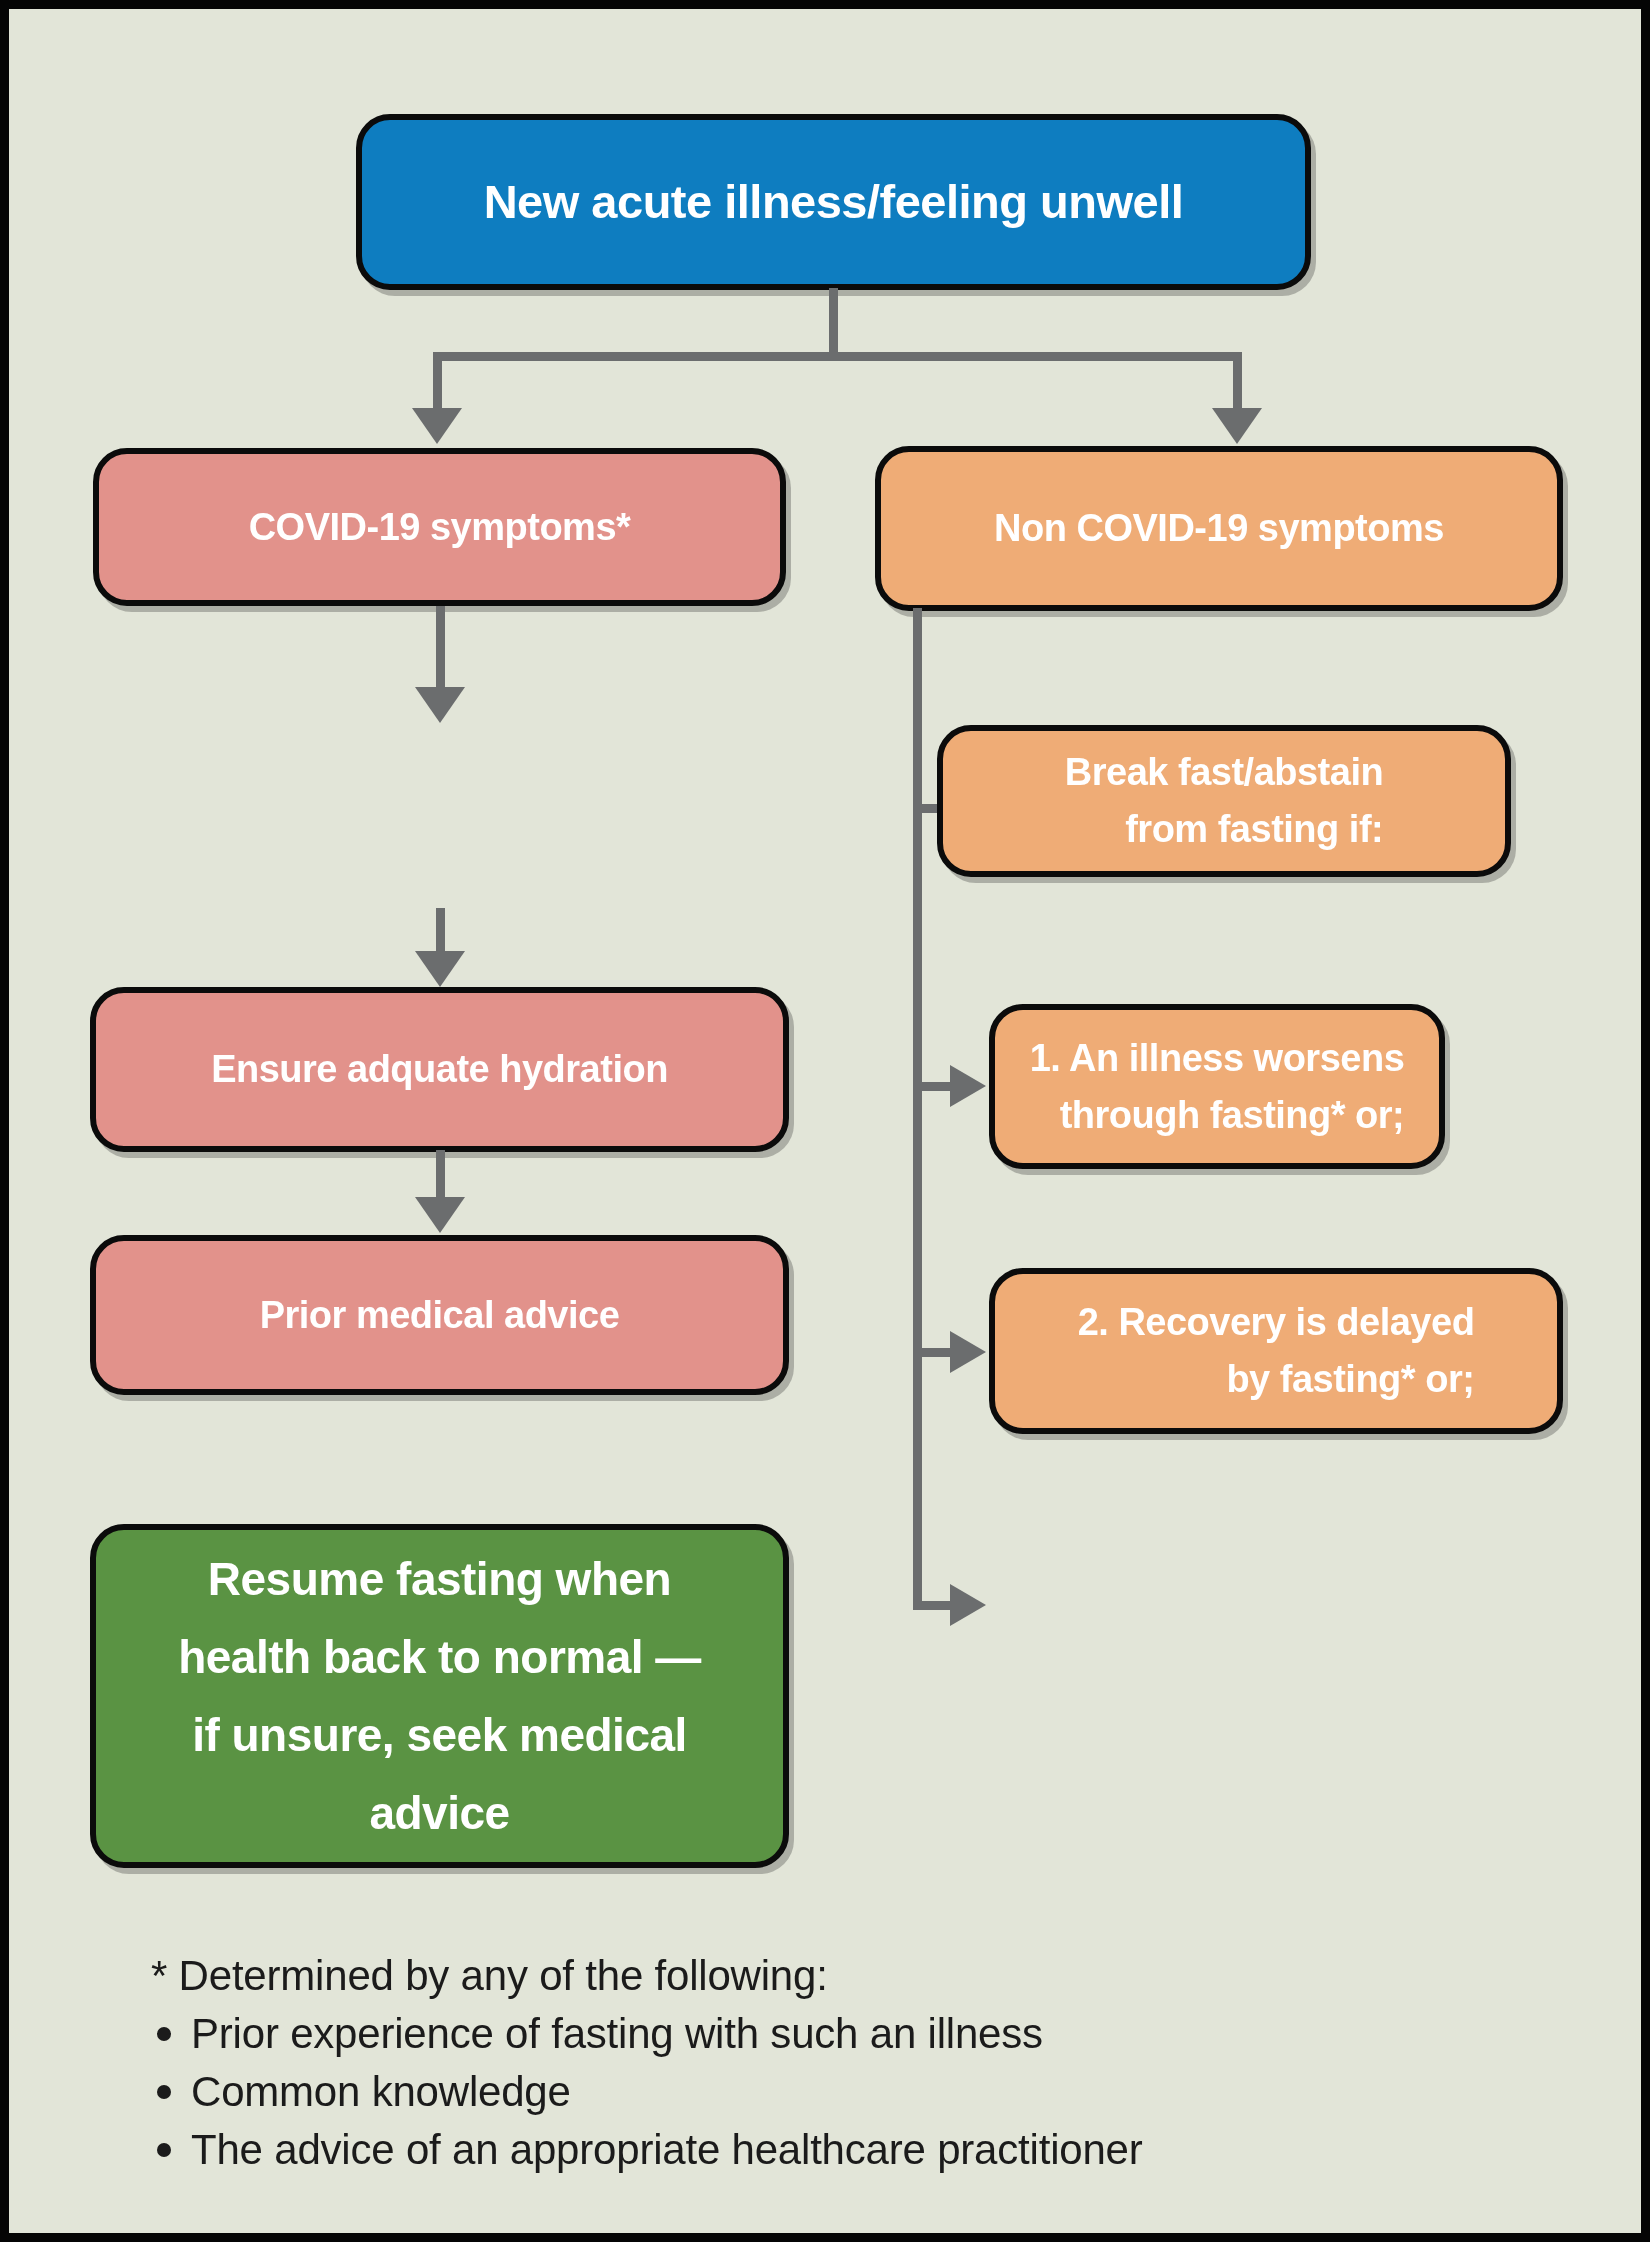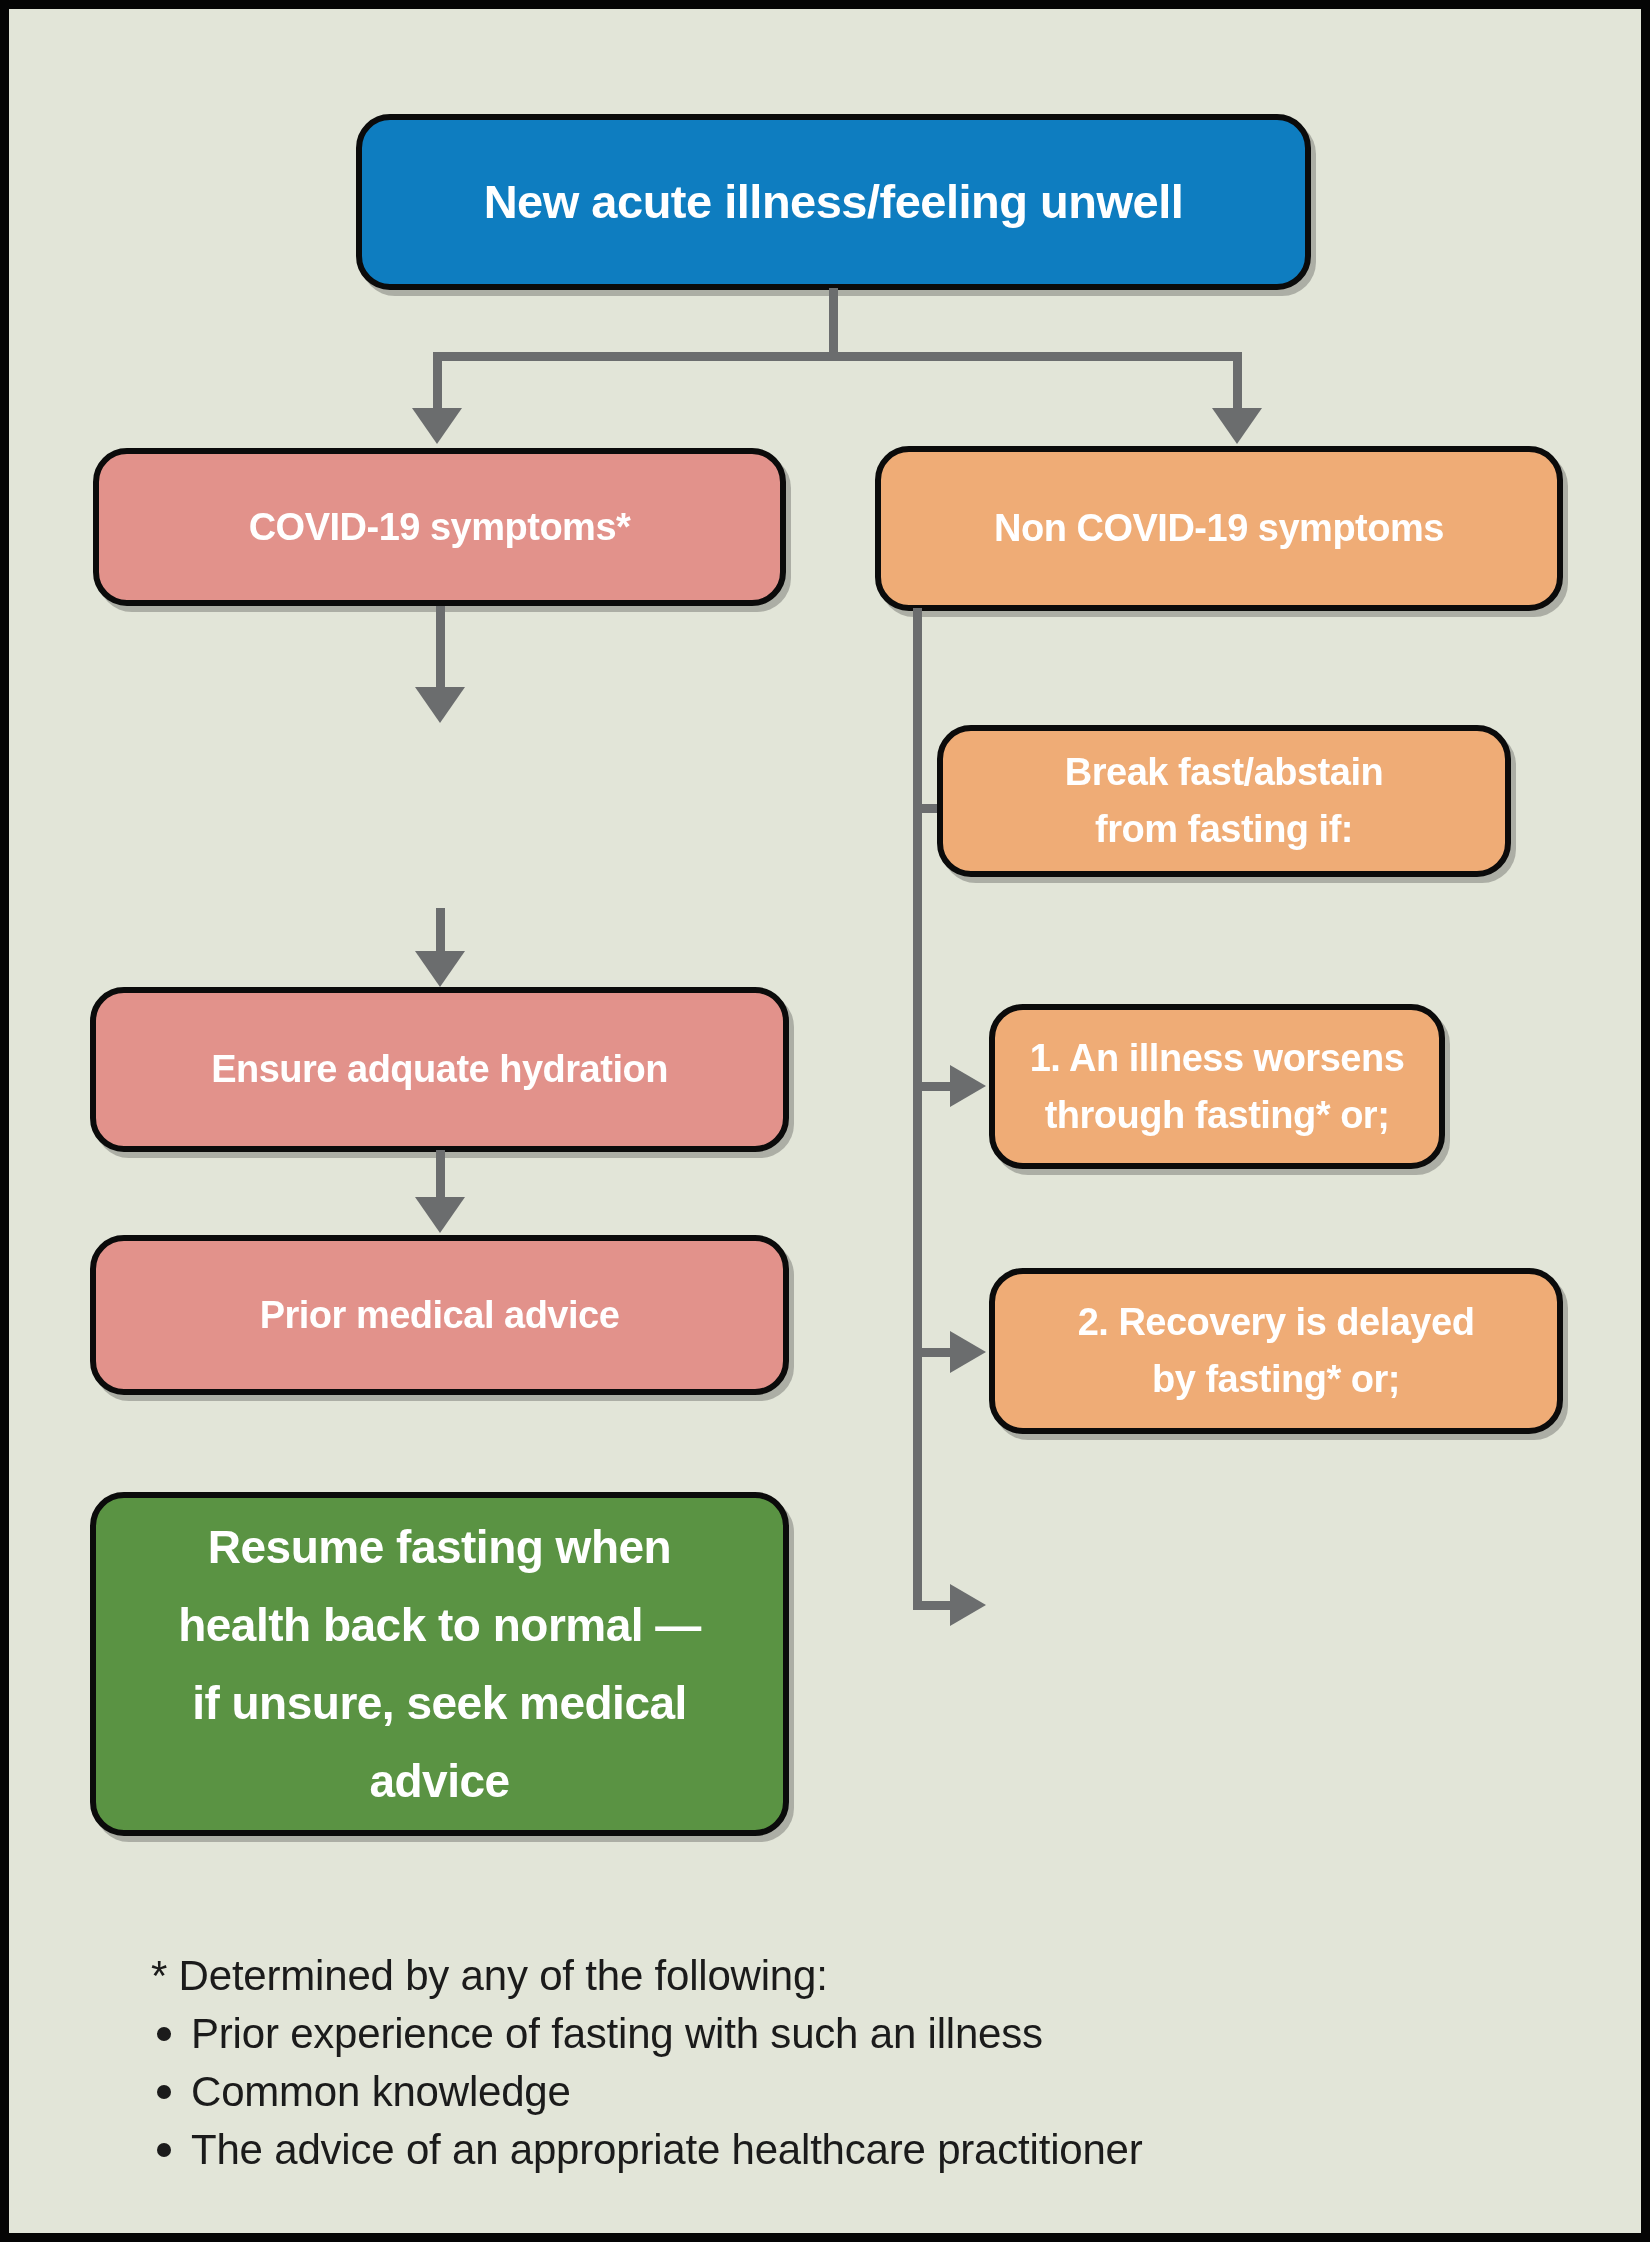--- a/index.html
+++ b/index.html
@@ -26,21 +26,21 @@
     font-weight: bold;
     font-size: 38px;
     line-height: 1.5;
     letter-spacing: -0.5px;
     white-space: pre-line;
     box-shadow: 5px 6px 0 rgba(45,45,45,0.30);
     padding: 4px 18px;
   }
   .node.blue   { background: #0e7dc0; font-size: 47px; }
   .node.pink   { background: #e2928b; }
-  .node.orange { background: #efac76; }
+  .node.orange { background: #efac76; text-align: right; }
   .node.green  { background: #5a9343; line-height: 1.7; font-size: 46px; }
   .stem {
     position: absolute;
     background: #6b6d6e;
   }
   .head-down {
     position: absolute;
     width: 0; height: 0;
     border-left: 25px solid transparent;
     border-right: 25px solid transparent;
@@ -97,21 +97,21 @@
   <div class="stem" style="left:427px; top:899px; width:9px; height:46px;"></div>
   <div class="head-down" style="left:406px; top:942px;"></div>
 
   <div class="node pink" style="left:81px; top:978px; width:699px; height:165px;">Ensure adquate hydration</div>
 
   <div class="stem" style="left:427px; top:1141px; width:9px; height:49px;"></div>
   <div class="head-down" style="left:406px; top:1188px;"></div>
 
   <div class="node pink" style="left:81px; top:1226px; width:699px; height:160px;">Prior medical advice</div>
 
-  <div class="node green" style="left:81px; top:1483px; width:699px; height:344px;">Resume fasting when
+  <div class="node green" style="left:81px; top:1515px; width:699px; height:344px;">Resume fasting when
 health back to normal —
 if unsure, seek medical
 advice</div>
 
   <div class="stem" style="left:904px; top:599px; width:9px; height:1002px;"></div>
 
   <div class="stem" style="left:904px; top:795px; width:42px; height:9px;"></div>
   <div class="head-right" style="left:941px; top:778px;"></div>
 
   <div class="stem" style="left:904px; top:1073px; width:42px; height:9px;"></div>

